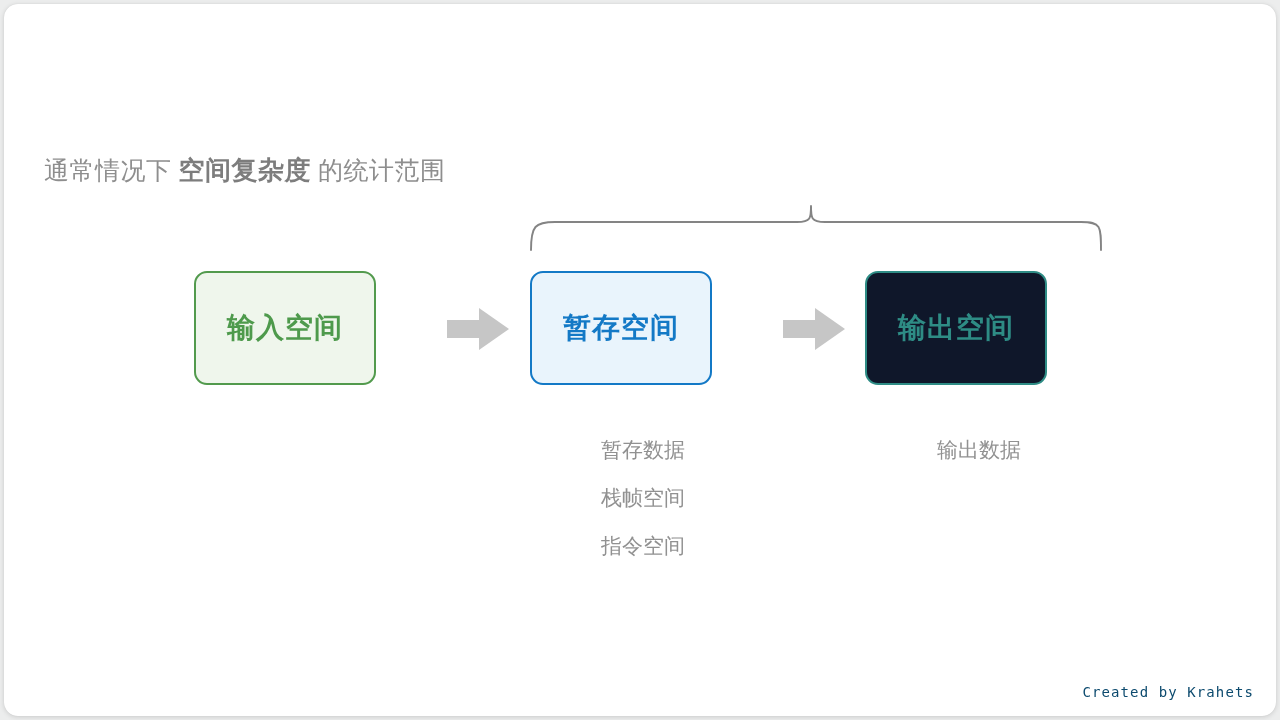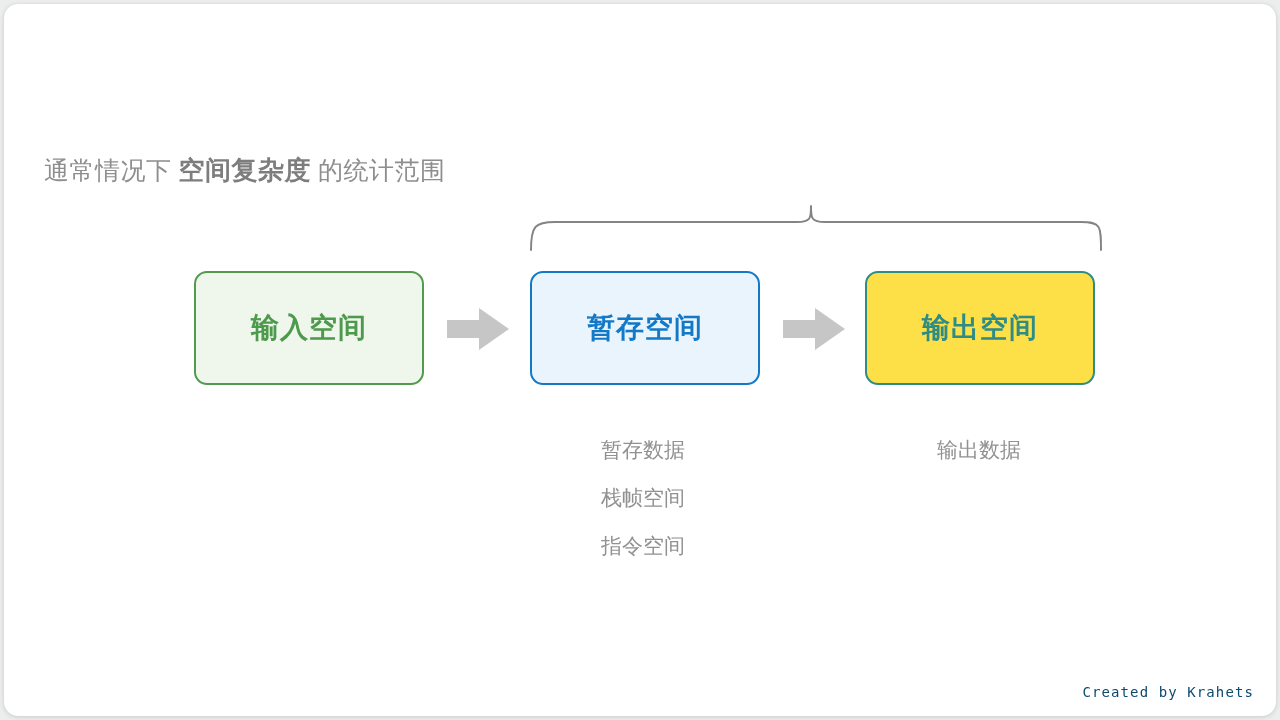--- a/index.html
+++ b/index.html
@@ -59,21 +59,21 @@
   #brace {
     position: absolute;
     left: 515px;
     top: 196px;
   }
 
   
   .box {
     position: absolute;
     top: 267px;
-    width: 230px;
+    width: 182px;
     height: 114px;
     border-radius: 13px;
     border-style: solid;
     border-width: 2px;
     box-sizing: border-box;
     display: flex;
     align-items: center;
     justify-content: center;
   }
   .box-label {
@@ -81,21 +81,21 @@
     font-weight: bold;
     letter-spacing: 1px;
   }
 
   #box-input  { left: 190px; background: #eff6ec; border-color: #529a4d; }
   #box-input .box-label { color: #4e9a4c; }
 
   #box-buffer { left: 526px; background: #e9f4fc; border-color: #1379c6; text-align: center; }
   #box-buffer .box-label { color: #1379c6; }
 
-  #box-output { left: 861px; background: #fde047; border-color: #2e8c85; }
+  #box-output { left: 861px; background: #0f172a; border-color: #2e8c85; }
   #box-output .box-label { color: #2e8c85; }
 
   
   .arrow {
     position: absolute;
     top: 304px;
     width: 62px;
     height: 42px;
   }
   #arrow-1 { left: 443px; }

